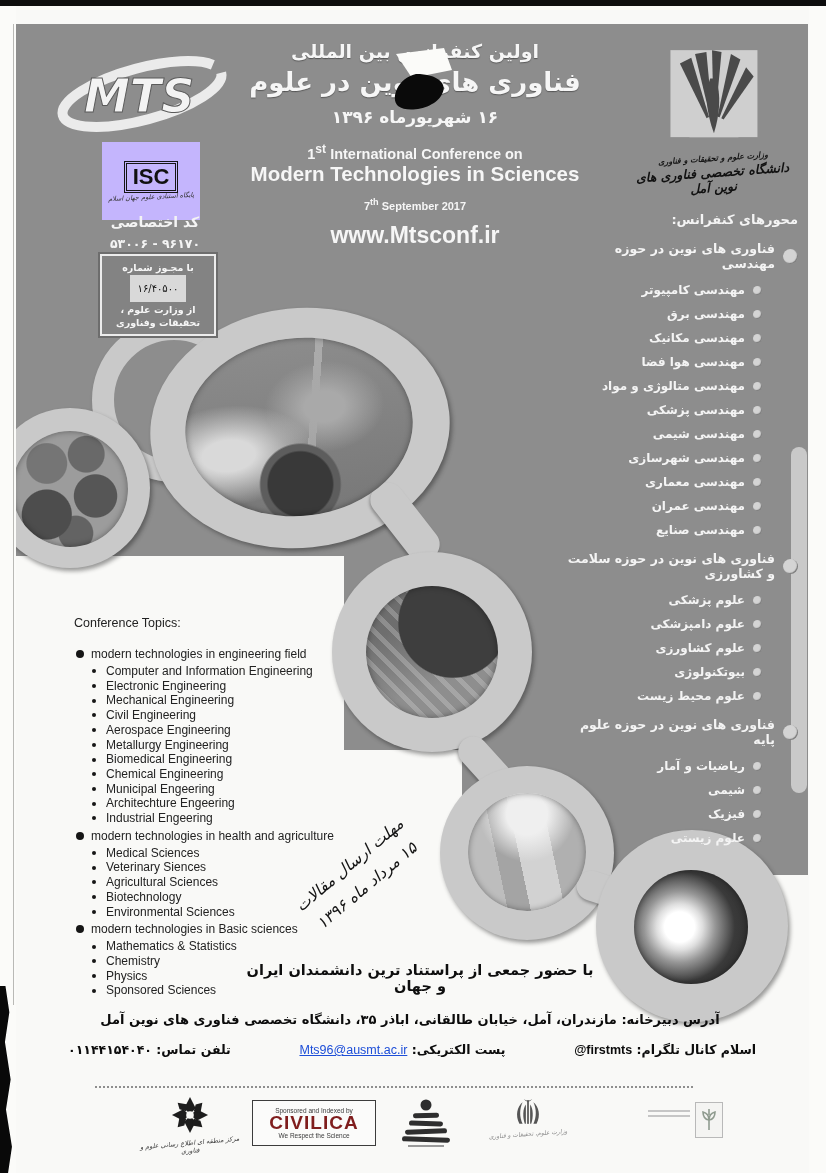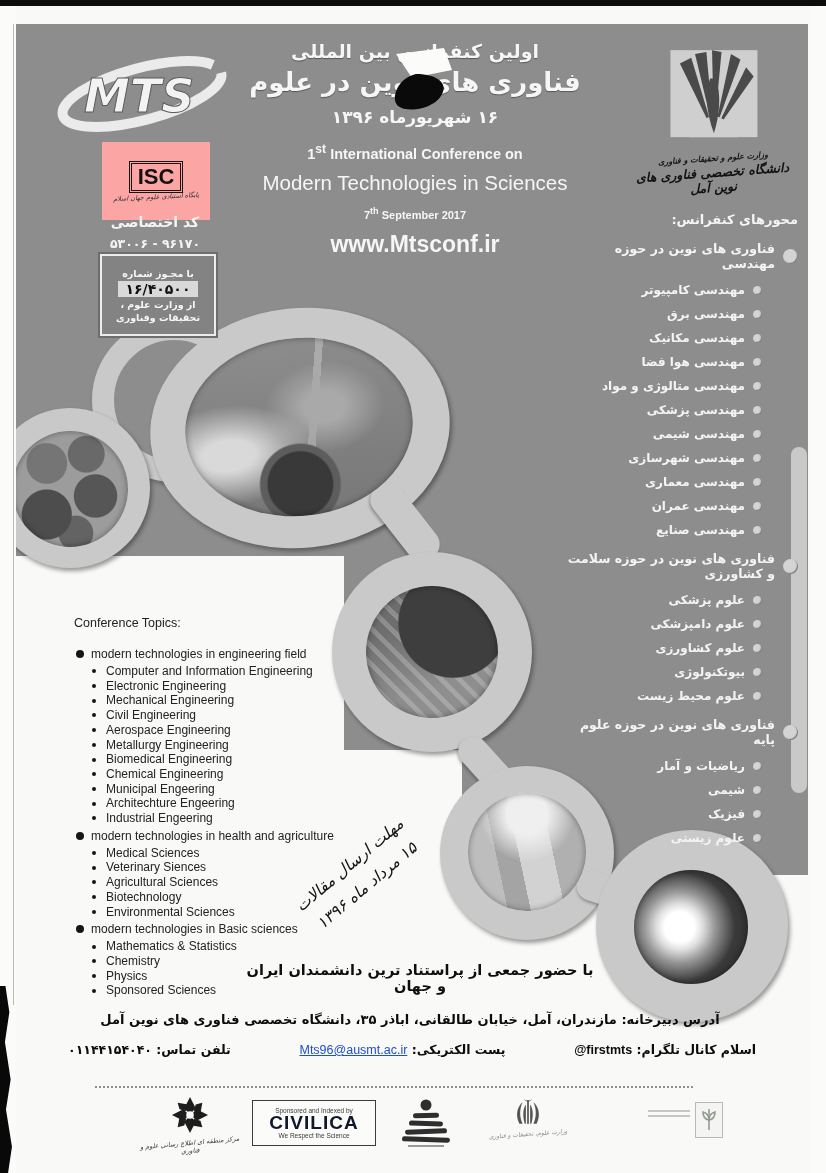--- a/index.html
+++ b/index.html
@@ -50,41 +50,41 @@
   #photo-mech{left:468px;top:793px;width:118px;height:118px;background:
       radial-gradient(circle at 50% 18%,#efefef 0 18%,transparent 42%),
       linear-gradient(78deg,#bdbdbd 0 28%,#a4a4a4 28% 44%,#d2d2d2 44% 68%,#b0b0b0 68%);}
   #conn-45{left:575px;top:880px;width:90px;height:30px;transform:rotate(18deg);}
   #ring-5{left:596px;top:830px;width:192px;height:192px;}
   #photo-plasma{left:634px;top:870px;width:114px;height:114px;background:
       radial-gradient(circle at 40% 50%,#ffffff 0 17%,#dedede 26%,#969696 40%,#3a3a3a 62%,#262626 100%);}
   #ring-edge{left:791px;top:447px;width:16px;height:346px;background:#c9c9c9;border-radius:8px;z-index:2;}
   
   #mts-logo{left:52px;top:52px;width:186px;height:84px;z-index:4;}
-  #isc-box{left:102px;top:142px;width:108px;height:78px;background:#fca5a5;z-index:4;
+  #isc-box{left:102px;top:142px;width:98px;height:78px;background:#c4b5fd;z-index:4;
       display:flex;flex-direction:column;align-items:center;justify-content:center;}
   #isc-text{border:3px double #151515;padding:0 6px;font-weight:bold;font-size:22px;color:#111;
       font-family:"Liberation Sans",sans-serif;}
   #isc-caption{font-size:6.5px;font-style:italic;color:#333;transform:rotate(-3deg);}
   .code-line{z-index:4;color:#f4f4f4;font-weight:bold;text-align:center;direction:rtl;}
   #code-label{left:70px;top:214px;width:170px;font-size:14px;}
   #code-value{left:70px;top:236px;width:170px;font-size:12.5px;letter-spacing:1px;}
   #license-box{left:100px;top:254px;width:112px;height:78px;z-index:4;background:#838383;
       border:2px solid #ececec;box-shadow:0 0 0 2px #6d6d6d;display:flex;flex-direction:column;
       align-items:center;justify-content:center;gap:2px;direction:rtl;}
   #license-box .lic{color:#f6f6f6;font-weight:bold;font-size:9.5px;}
-  #license-number{background:#d9d9d9;color:#101010;font-weight:bold;font-size:14px;padding:0 8px;}
+  #license-number{background:#d9d9d9;color:#101010;font-weight:normal;font-size:10px;padding:8px 8px;}
   
   #title-stack{left:248px;top:40px;width:334px;z-index:4;text-align:center;direction:rtl;color:#f6f6f6;}
   #title-stack .latin{direction:ltr;font-family:"Liberation Sans",sans-serif;}
   #title-fa-1{font-size:19px;font-weight:bold;text-shadow:0 1px 1px rgba(40,40,40,.5);}
   #title-fa-2{font-size:26px;font-weight:bold;margin-top:5px;text-shadow:0 1px 1px rgba(40,40,40,.5);}
   #title-date-fa{font-size:17px;font-weight:bold;margin-top:10px;}
   #title-en-1{font-size:14.5px;font-weight:bold;margin-top:15px;}
-  #title-en-2{font-size:20.5px;font-weight:normal;margin-top:9px;}
+  #title-en-2{font-size:20.5px;font-weight:bold;}
   #title-date-en{font-size:11px;font-weight:bold;margin-top:11px;}
   #website{font-size:23px;font-weight:bold;margin-top:11px;}
   #ink-blot{left:386px;top:46px;width:74px;height:74px;z-index:5;}
   
   #univ-block{left:628px;top:46px;width:170px;z-index:4;text-align:center;direction:rtl;}
   #univ-ministry{font-size:8px;font-weight:bold;font-style:italic;color:#161616;margin-top:4px;transform:rotate(-4deg);}
   #univ-name{font-size:12.5px;font-weight:bold;font-style:italic;color:#111;transform:rotate(-4deg);margin-top:2px;}
   
   #axes{right:28px;top:212px;width:238px;z-index:4;direction:rtl;color:#f4f4f4;}
   #axes-header{font-size:13px;font-weight:bold;margin-bottom:10px;}
@@ -116,21 +116,21 @@
   .ltr{direction:ltr;unicode-bidi:isolate;font-family:"Liberation Sans",sans-serif;}
   #email-value{color:#1d4ed8;text-decoration:underline;font-weight:normal;}
   #dotted-sep{left:95px;top:1086px;width:598px;border-top:2px dotted #8e8e8e;z-index:8;}
   
   #ricest{left:132px;top:1096px;width:116px;z-index:8;text-align:center;}
   #ricest-caption{font-size:6.5px;font-style:italic;color:#3a3a3a;transform:rotate(-5deg);margin-top:1px;}
   #civilica{left:252px;top:1100px;width:122px;height:44px;z-index:8;border:1.5px solid #3c3c3c;
       background:#fbfbfa;display:flex;flex-direction:column;align-items:center;justify-content:center;
       font-family:"Liberation Sans",sans-serif;}
   #civilica-top,#civilica-bottom{font-size:6.5px;color:#3a3a3a;}
-  #civilica-name{font-size:19px;font-weight:bold;color:#0f172a;letter-spacing:1px;line-height:18px;}
+  #civilica-name{font-size:19px;font-weight:bold;color:#7f1d1d;letter-spacing:1px;line-height:18px;}
   #isc-book{left:398px;top:1098px;width:56px;z-index:8;text-align:center;}
   #ministry-logo{left:478px;top:1098px;width:100px;z-index:8;text-align:center;}
   #ministry-caption{font-size:6px;color:#8f8f8f;font-style:italic;transform:rotate(-4deg);}
   #sprout-logo{left:648px;top:1102px;width:86px;z-index:8;display:flex;align-items:flex-start;gap:5px;}
   .faint-lines{display:flex;flex-direction:column;gap:3px;margin-top:8px;}
   .faint-lines span{display:block;width:42px;height:2px;background:#c6c6c6;}
   #sprout-box{width:26px;height:34px;border:1px solid #b9b9b9;background:#f4f4f2;display:flex;
       align-items:center;justify-content:center;}
 </style>
 </head>

